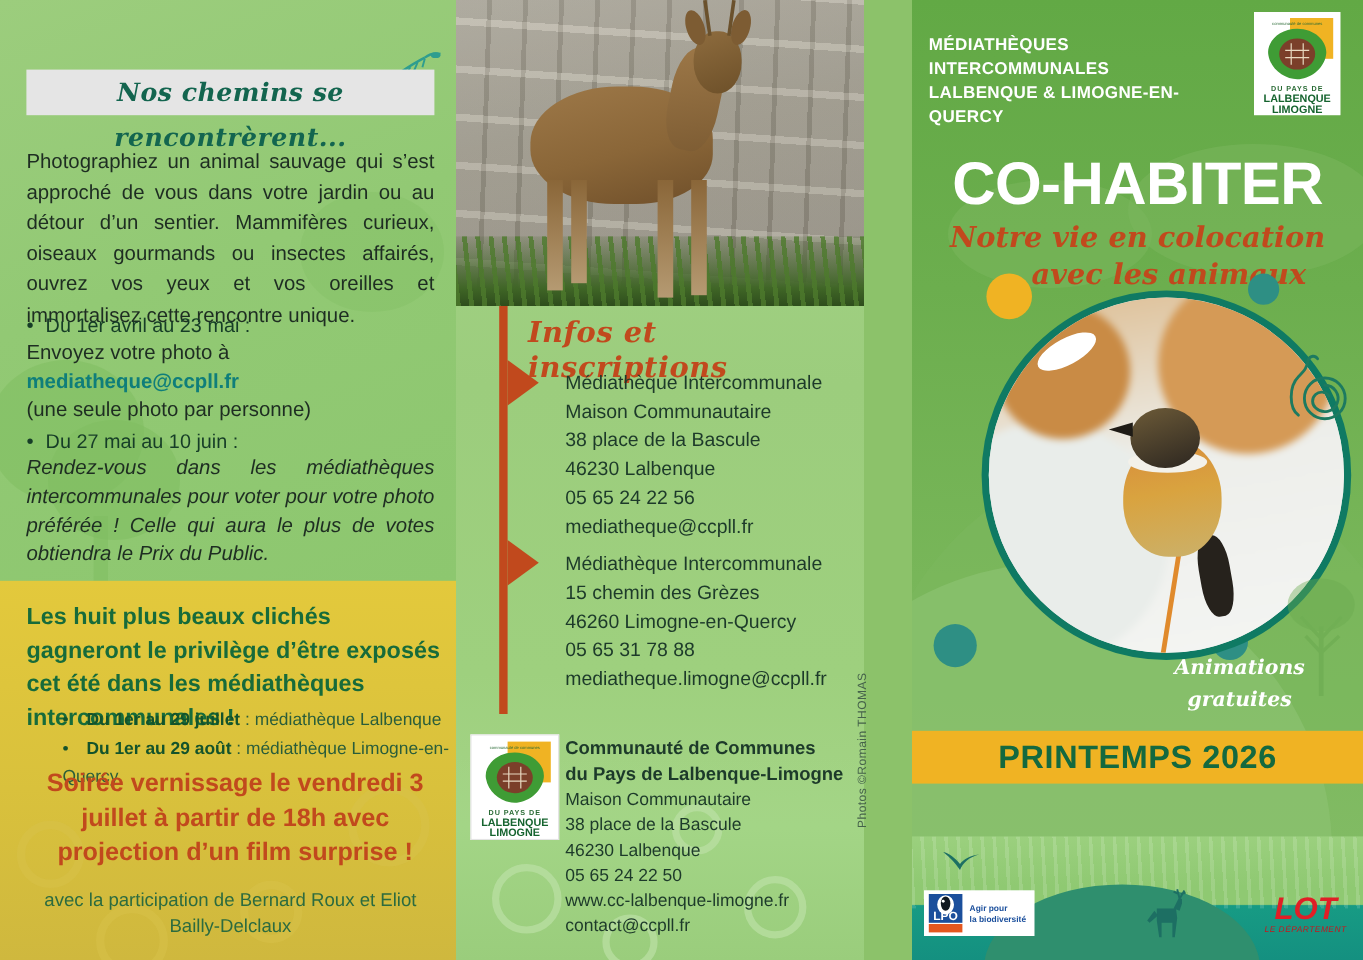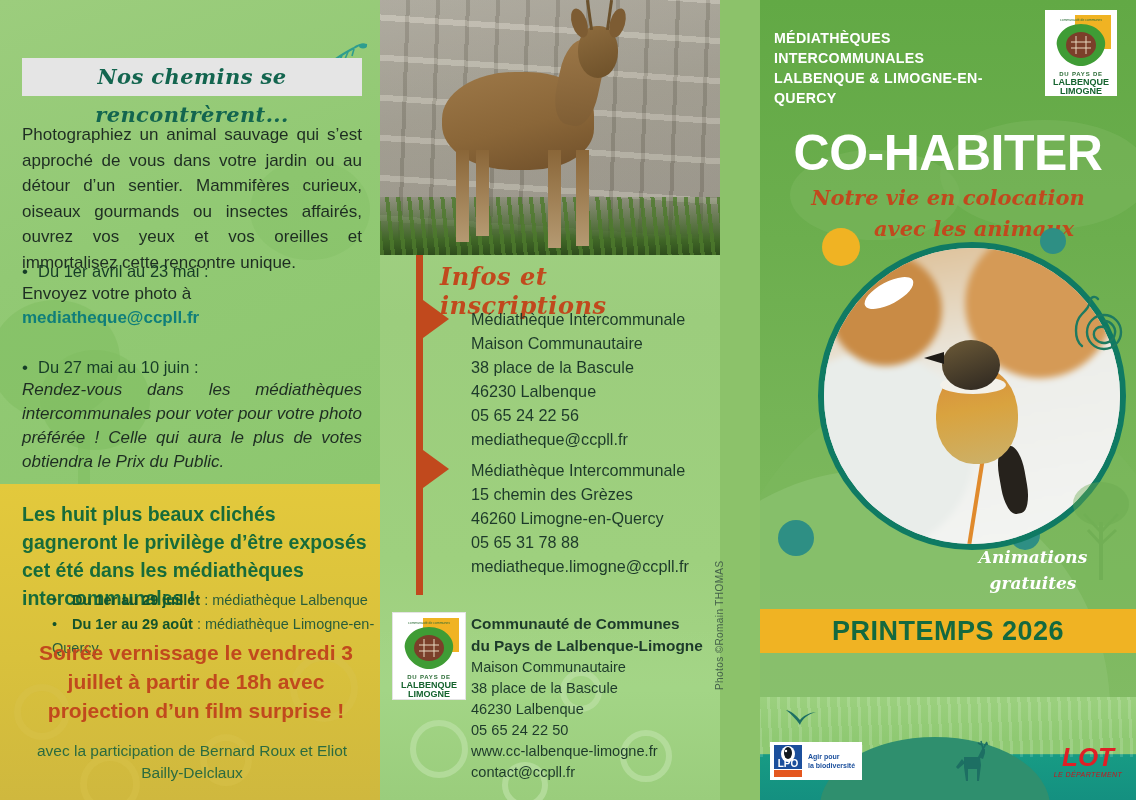--- a/index.html
+++ b/index.html
@@ -149,21 +149,21 @@
   .rp-cloud{position:absolute;border-radius:50%;background:#7ab75c;opacity:.55;}
 
   .med-title{position:absolute;left:14px;top:28px;width:270px;
     color:#ffffff;font-weight:bold;font-size:14.2px;line-height:20px;letter-spacing:.3px;}
   .rp-logo{position:absolute;left:1045px;top:10px;width:72px;height:86px;background:#fff;}
 
   .cohabiter{position:absolute;left:0;top:124px;width:376px;text-align:center;
     color:#ffffff;font-size:50px;font-weight:bold;letter-spacing:-.5px;}
   .cohab-sub{position:absolute;left:0;top:182px;width:376px;text-align:center;
     font-family:"DejaVu Serif",serif;font-style:italic;font-weight:bold;
-    color:#c1491d;font-size:21px;line-height:31px;}
+    color:#c1491d;font-size:24px;line-height:31px;}
   .cohab-sub .l2{display:block;padding-left:52px;}
 
   .teal-dot{position:absolute;border-radius:50%;background:#2e8f84;}
   .yellow-dot{position:absolute;border-radius:50%;background:#f0b323;}
 
   .bird-circle{position:absolute;left:58px;top:242px;width:296px;height:296px;
     border-radius:50%;border:6px solid #0f7a63;overflow:hidden;background:#e9ebe6;}
   .bird-bg{position:absolute;inset:-6px;
     background:
       radial-gradient(circle at 22% 22%, #c98b45 0 16%, transparent 17%),
@@ -244,20 +244,21 @@
       <div class="script">Nos chemins se rencontrèrent...</div>
     </div>
 
     <div class="lp-pad intro-par">Photographiez un animal sauvage qui s’est approché de vous dans votre jardin ou au détour d’un sentier. Mammifères curieux, oiseaux gourmands ou insectes affairés, ouvrez vos yeux et vos oreilles et immortalisez cette rencontre unique.</div>
 
     <div class="lp-pad blk-1">
       <div><span class="bullet-dot">•</span><span class="bullet-head">Du 1er avril au 23 mai :</span></div>
       <div class="body-line">
         <span>Envoyez votre photo à </span><span class="mail-link">mediatheque@ccpll.fr</span>
       </div>
+      <div class="body-line">(une seule photo par personne)</div>
     </div>
 
     <div class="lp-pad blk-2">
       <div><span class="bullet-dot">•</span><span class="bullet-head">Du 27 mai au 10 juin :</span></div>
       <div class="body-line just">Rendez-vous dans les médiathèques intercommunales pour voter pour votre photo préférée ! Celle qui aura le plus de votes obtiendra le Prix du Public.</div>
     </div>
 
     <div class="yellow-head">Les huit plus beaux clichés gagneront le privilège d’être exposés cet été dans les médiathèques intercommunales !</div>
 
     <div class="yellow-bullets">

